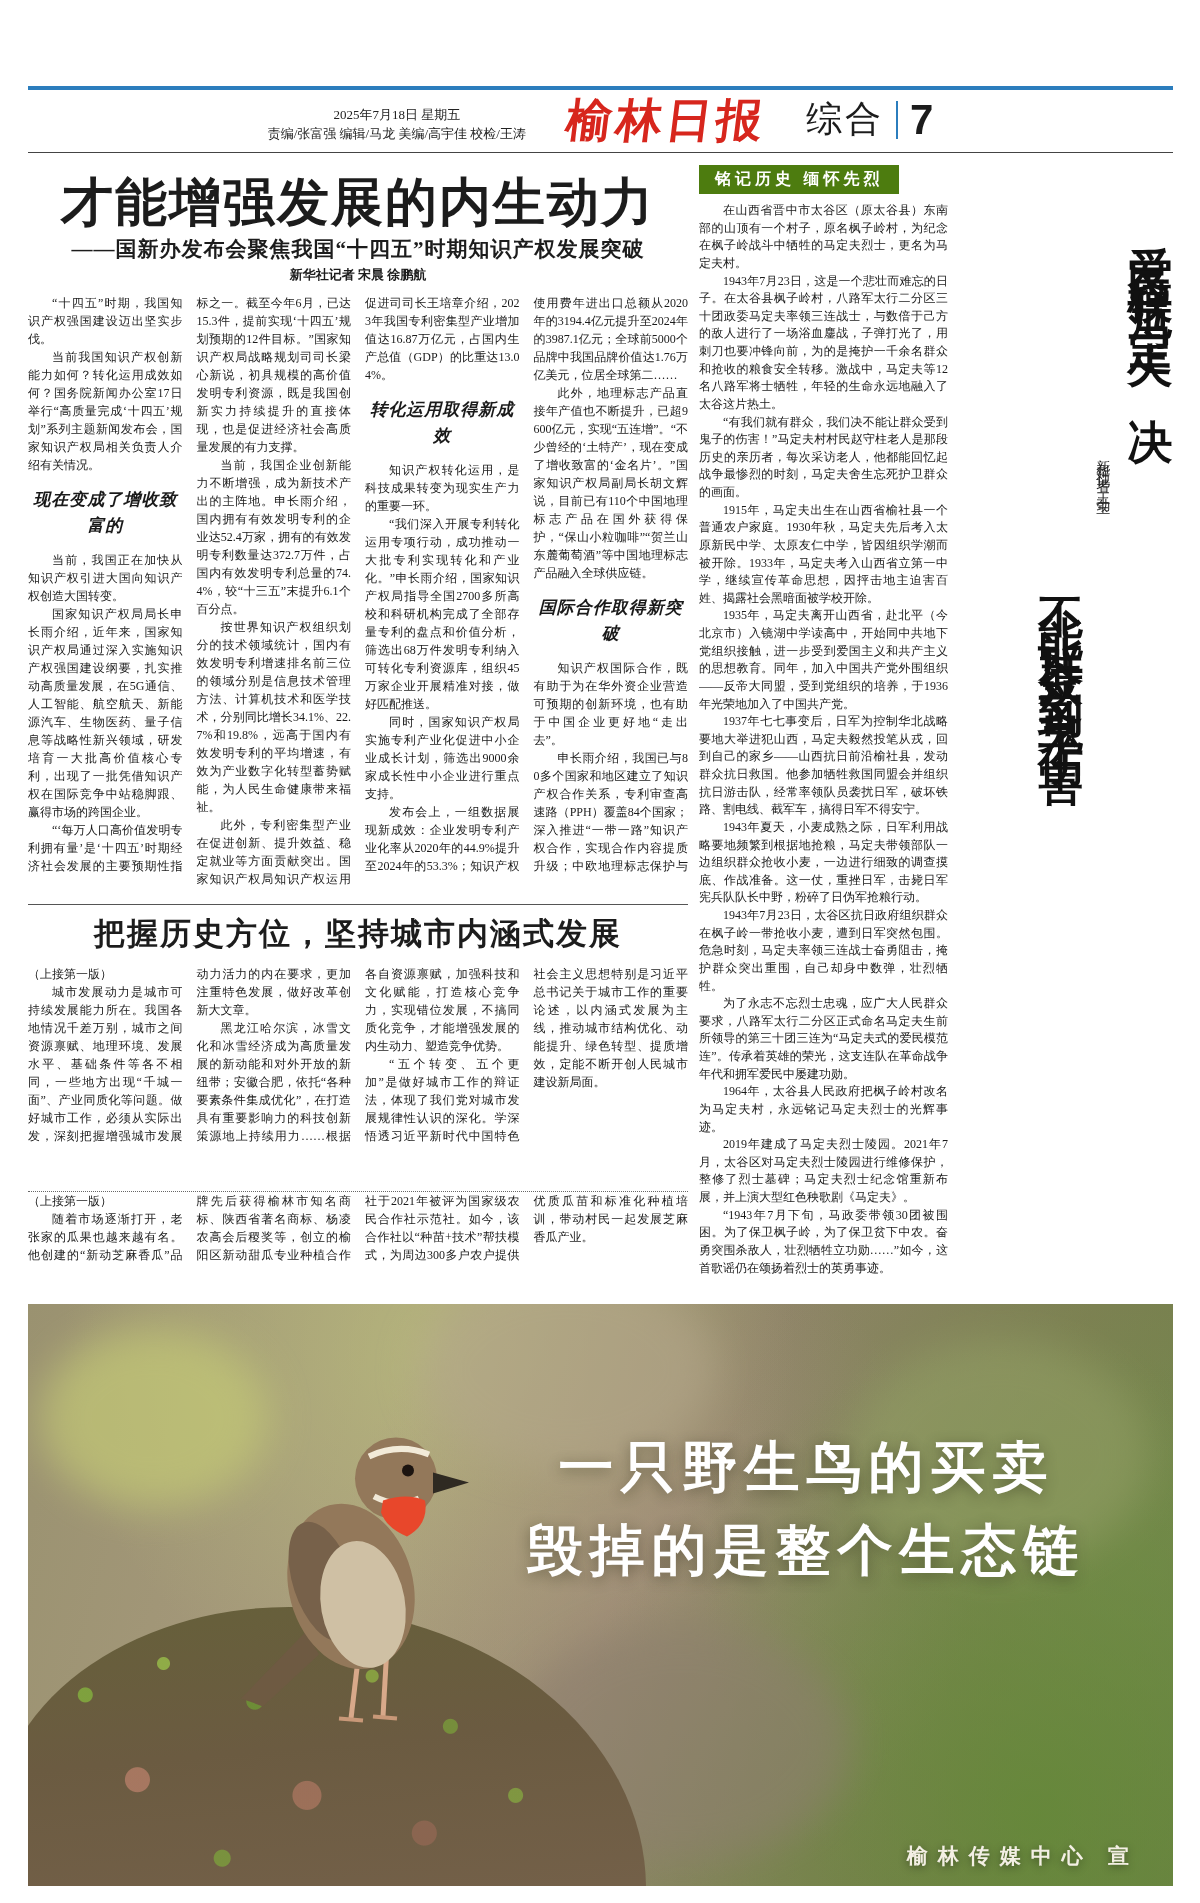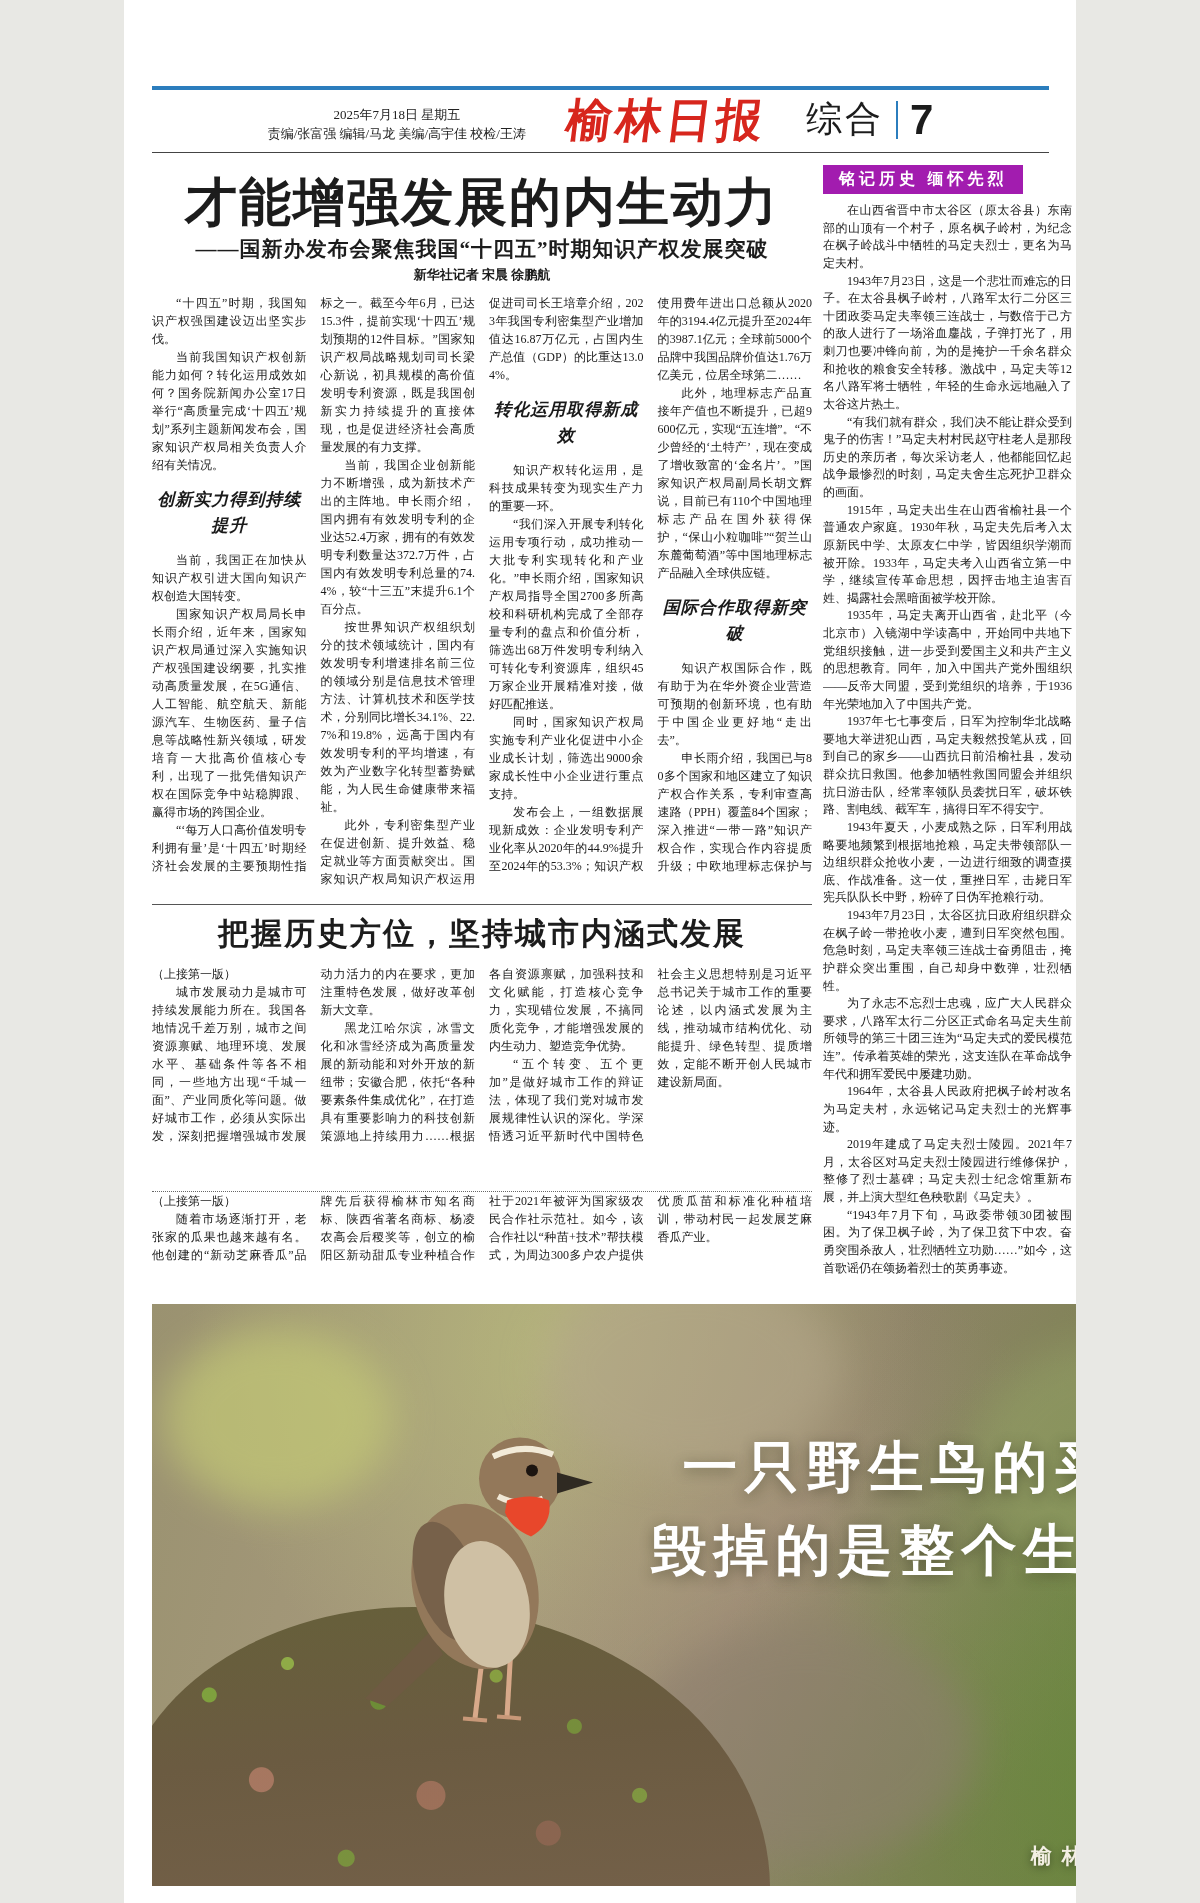--- a/index.html
+++ b/index.html
@@ -1,18 +1,18 @@
 <!DOCTYPE html>
 <html><head>
 <meta charset="utf-8">
 <style>
   * { margin:0; padding:0; box-sizing:border-box; }
   html,body { background:#e8e8e4; }
   .page {
-    width:952px; height:1903px; margin:0 auto; background:#ffffff;
+    width:1200px; height:1903px; margin:0 auto; background:#ffffff;
     padding:86px 27px 0 28px; overflow:hidden; position:relative;
     font-family:"Liberation Serif","DejaVu Serif",serif; color:#1c1c1c;
   }
   
   .top-blue-rule { height:4px; background:#2b7dbd; }
   .masthead { display:flex; align-items:flex-end; justify-content:center; gap:34px; padding:5px 0 3px; }
   .mast-meta { text-align:center; font-size:13px; line-height:1.45; color:#222; padding-bottom:2px; }
   .brand {
     font-size:46px; font-weight:900; color:#d7261d; line-height:1;
     transform:skewX(-7deg); letter-spacing:4px; padding:0 6px 2px;
@@ -59,21 +59,21 @@
   .dotted-rule { border:none; border-top:1px dotted #666; margin:10px 0 0; }
 
   .mid-headline {
     font-size:31px; font-weight:900; text-align:center; letter-spacing:2px; margin:8px 0 10px;
     font-family:"Liberation Serif","DejaVu Serif",serif;
   }
   .melon-headline { font-size:29px; margin:6px 0 8px; }
 
   
   .badge {
-    display:inline-block; background:#a21caf; color:#fff; font-weight:900;
+    display:inline-block; background:#4d7c0f; color:#fff; font-weight:900;
     font-size:16px; letter-spacing:4px; padding:4px 16px; margin:2px 0 8px;
     font-family:"Liberation Sans","DejaVu Sans",sans-serif;
   }
   .martyr-flex { display:flex; gap:10px; }
   .martyr-body {
     width:249px; flex:0 0 249px; height:1075px; overflow:hidden;
     text-align:justify; font-size:12px; line-height:1.47; word-break:break-all; color:#1a1a1a;
   }
   .martyr-headline-area {
     writing-mode:vertical-rl; height:1075px; flex:1; overflow:hidden; padding-top:8px;
@@ -157,21 +157,21 @@
 
     <section class="left-col">
 
       <article>
         <h1 class="ip-headline">才能增强发展的内生动力</h1>
         <h2 class="ip-subhead">——国新办发布会聚焦我国“十四五”时期知识产权发展突破</h2>
         <div class="ip-byline">新华社记者 宋晨 徐鹏航</div>
         <div class="cols cols-ip">
             <p class="para">“十四五”时期，我国知识产权强国建设迈出坚实步伐。</p>
             <p class="para">当前我国知识产权创新能力如何？转化运用成效如何？国务院新闻办公室17日举行“高质量完成‘十四五’规划”系列主题新闻发布会，国家知识产权局相关负责人介绍有关情况。</p>
-            <div class="col-subhead">创新实力得到持续提升</div>
+            <div class="col-subhead">现在变成了增收致富的</div>
             <p class="para">当前，我国正在加快从知识产权引进大国向知识产权创造大国转变。</p>
             <p class="para">国家知识产权局局长申长雨介绍，近年来，国家知识产权局通过深入实施知识产权强国建设纲要，扎实推动高质量发展，在5G通信、人工智能、航空航天、新能源汽车、生物医药、量子信息等战略性新兴领域，研发培育一大批高价值核心专利，出现了一批凭借知识产权在国际竞争中站稳脚跟、赢得市场的跨国企业。</p>
             <p class="para">“‘每万人口高价值发明专利拥有量’是‘十四五’时期经济社会发展的主要预期性指标之一。截至今年6月，已达15.3件，提前实现‘十四五’规划预期的12件目标。”国家知识产权局战略规划司司长梁心新说，初具规模的高价值发明专利资源，既是我国创新实力持续提升的直接体现，也是促进经济社会高质量发展的有力支撑。</p>
             <p class="para">当前，我国企业创新能力不断增强，成为新技术产出的主阵地。申长雨介绍，国内拥有有效发明专利的企业达52.4万家，拥有的有效发明专利数量达372.7万件，占国内有效发明专利总量的74.4%，较“十三五”末提升6.1个百分点。</p>
             <p class="para">按世界知识产权组织划分的技术领域统计，国内有效发明专利增速排名前三位的领域分别是信息技术管理方法、计算机技术和医学技术，分别同比增长34.1%、22.7%和19.8%，远高于国内有效发明专利的平均增速，有效为产业数字化转型蓄势赋能，为人民生命健康带来福祉。</p>
             <p class="para">此外，专利密集型产业在促进创新、提升效益、稳定就业等方面贡献突出。国家知识产权局知识产权运用促进司司长王培章介绍，2023年我国专利密集型产业增加值达16.87万亿元，占国内生产总值（GDP）的比重达13.04%。</p>
             <div class="col-subhead">转化运用取得新成效</div>
             <p class="para">知识产权转化运用，是科技成果转变为现实生产力的重要一环。</p>
             <p class="para">“我们深入开展专利转化运用专项行动，成功推动一大批专利实现转化和产业化。”申长雨介绍，国家知识产权局指导全国2700多所高校和科研机构完成了全部存量专利的盘点和价值分析，筛选出68万件发明专利纳入可转化专利资源库，组织45万家企业开展精准对接，做好匹配推送。</p>
             <p class="para">同时，国家知识产权局实施专利产业化促进中小企业成长计划，筛选出9000余家成长性中小企业进行重点支持。</p>

